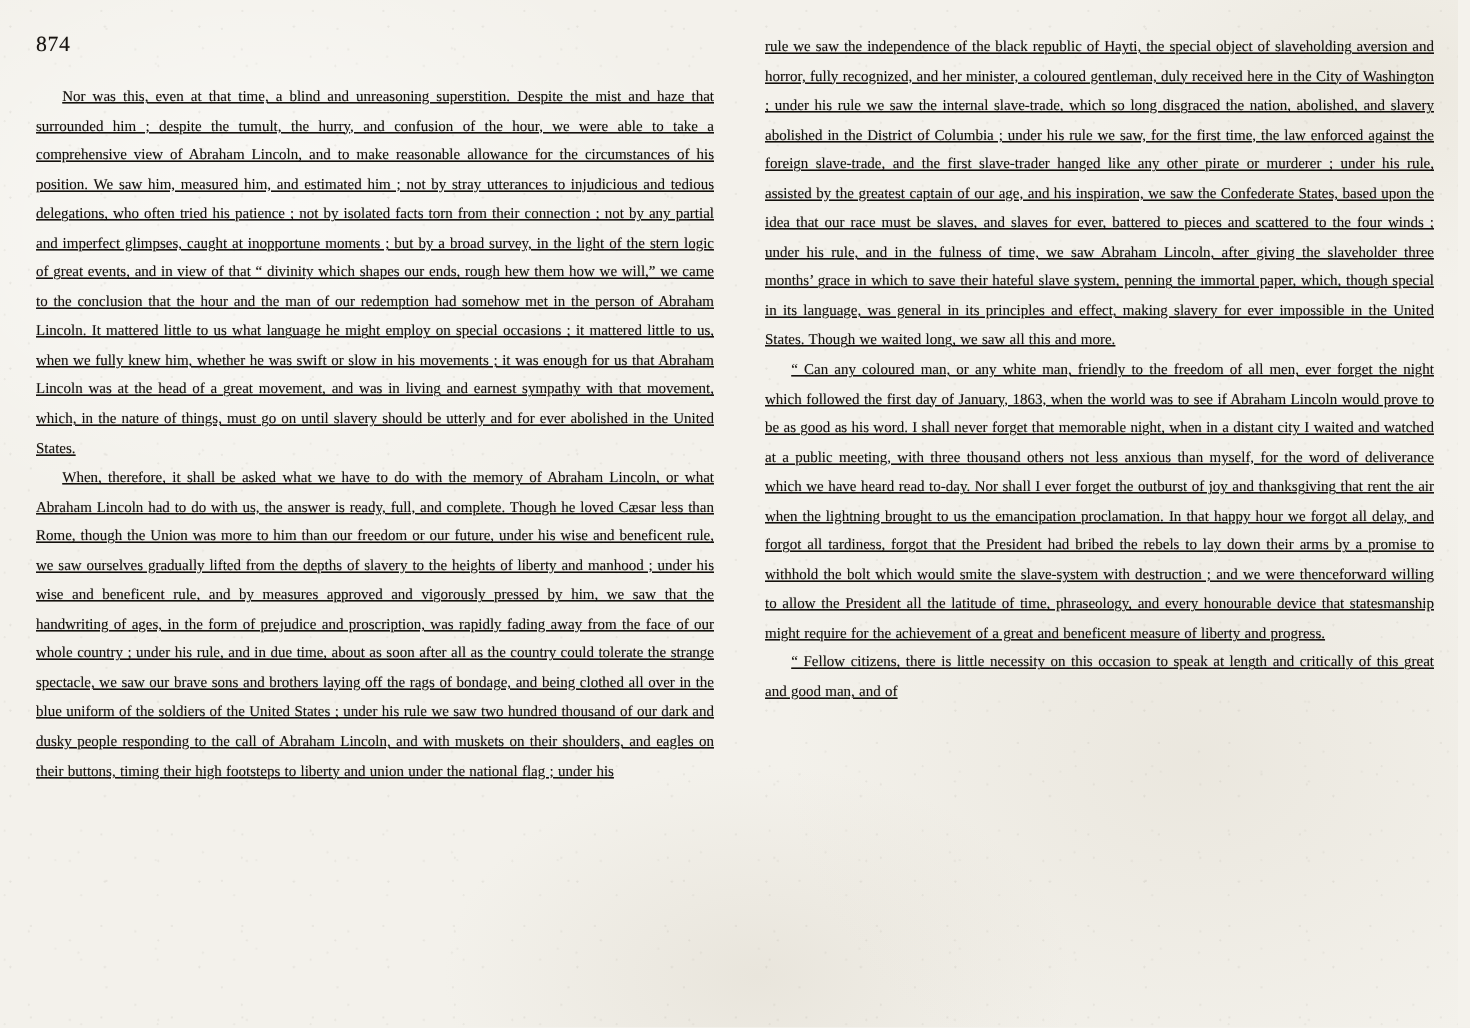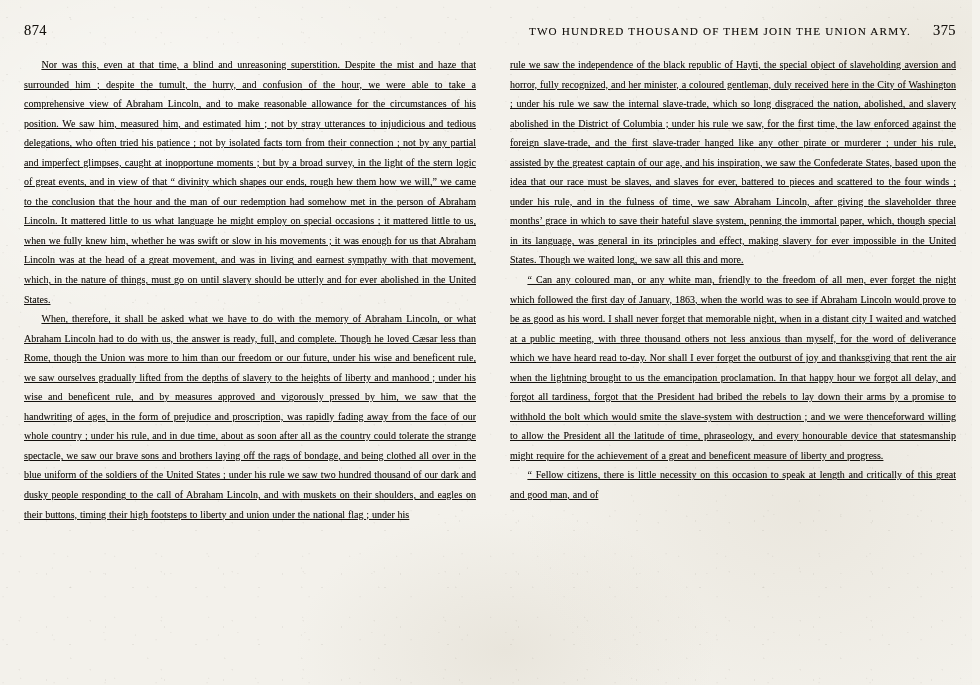--- a/index.html
+++ b/index.html
@@ -139,24 +139,20 @@
 
       <div class="column">
         <p>Nor was this, even at that time, a blind and unreasoning superstition. Despite the mist and haze that surrounded him ; despite the tumult, the hurry, and confusion of the hour, we were able to take a comprehensive view of Abraham Lincoln, and to make reasonable allowance for the circumstances of his position. We saw him, measured him, and estimated him ; not by stray utterances to injudicious and tedious delegations, who often tried his patience ; not by isolated facts torn from their connection ; not by any partial and imperfect glimpses, caught at inopportune moments ; but by a broad survey, in the light of the stern logic of great events, and in view of that “ divinity which shapes our ends, rough hew them how we will,” we came to the conclusion that the hour and the man of our redemption had somehow met in the person of Abraham Lincoln. It mattered little to us what language he might employ on special occasions ; it mattered little to us, when we fully knew him, whether he was swift or slow in his movements ; it was enough for us that Abraham Lincoln was at the head of a great movement, and was in living and earnest sympathy with that movement, which, in the nature of things, must go on until slavery should be utterly and for ever abolished in the United States.</p>
         <p>When, therefore, it shall be asked what we have to do with the memory of Abraham Lincoln, or what Abraham Lincoln had to do with us, the answer is ready, full, and complete. Though he loved Cæsar less than Rome, though the Union was more to him than our freedom or our future, under his wise and beneficent rule, we saw ourselves gradually lifted from the depths of slavery to the heights of liberty and manhood ; under his wise and beneficent rule, and by measures approved and vigorously pressed by him, we saw that the handwriting of ages, in the form of prejudice and proscription, was rapidly fading away from the face of our whole country ; under his rule, and in due time, about as soon after all as the country could tolerate the strange spectacle, we saw our brave sons and brothers laying off the rags of bondage, and being clothed all over in the blue uniform of the soldiers of the United States ; under his rule we saw two hundred thousand of our dark and dusky people responding to the call of Abraham Lincoln, and with muskets on their shoulders, and eagles on their buttons, timing their high footsteps to liberty and union under the national flag ; under his</p>
       </div>
 
     </div>
 
     <div class="page-side page-right">
 
-      <div class="running-head head-right">
-        <span class="head-title">TWO HUNDRED THOUSAND OF THEM JOIN THE UNION ARMY.</span>
-        <span class="folio">375</span>
-      </div>
 
       <div class="column">
         <p class="noindent">rule we saw the independence of the black republic of Hayti, the special object of slaveholding aversion and horror, fully recognized, and her minister, a coloured gentleman, duly received here in the City of Washington ; under his rule we saw the internal slave-trade, which so long disgraced the nation, abolished, and slavery abolished in the District of Columbia ; under his rule we saw, for the first time, the law enforced against the foreign slave-trade, and the first slave-trader hanged like any other pirate or murderer ; under his rule, assisted by the greatest captain of our age, and his inspiration, we saw the Confederate States, based upon the idea that our race must be slaves, and slaves for ever, battered to pieces and scattered to the four winds ; under his rule, and in the fulness of time, we saw Abraham Lincoln, after giving the slaveholder three months’ grace in which to save their hateful slave system, penning the immortal paper, which, though special in its language, was general in its principles and effect, making slavery for ever impossible in the United States. Though we waited long, we saw all this and more.</p>
         <p>“ Can any coloured man, or any white man, friendly to the freedom of all men, ever forget the night which followed the first day of January, 1863, when the world was to see if Abraham Lincoln would prove to be as good as his word. I shall never forget that memorable night, when in a distant city I waited and watched at a public meeting, with three thousand others not less anxious than myself, for the word of deliverance which we have heard read to-day. Nor shall I ever forget the outburst of joy and thanksgiving that rent the air when the lightning brought to us the emancipation proclamation. In that happy hour we forgot all delay, and forgot all tardiness, forgot that the President had bribed the rebels to lay down their arms by a promise to withhold the bolt which would smite the slave-system with destruction ; and we were thenceforward willing to allow the President all the latitude of time, phraseology, and every honourable device that statesmanship might require for the achievement of a great and beneficent measure of liberty and progress.</p>
         <p>“ Fellow citizens, there is little necessity on this occasion to speak at length and critically of this great and good man, and of</p>
       </div>
 
     </div>
 
   </div>

